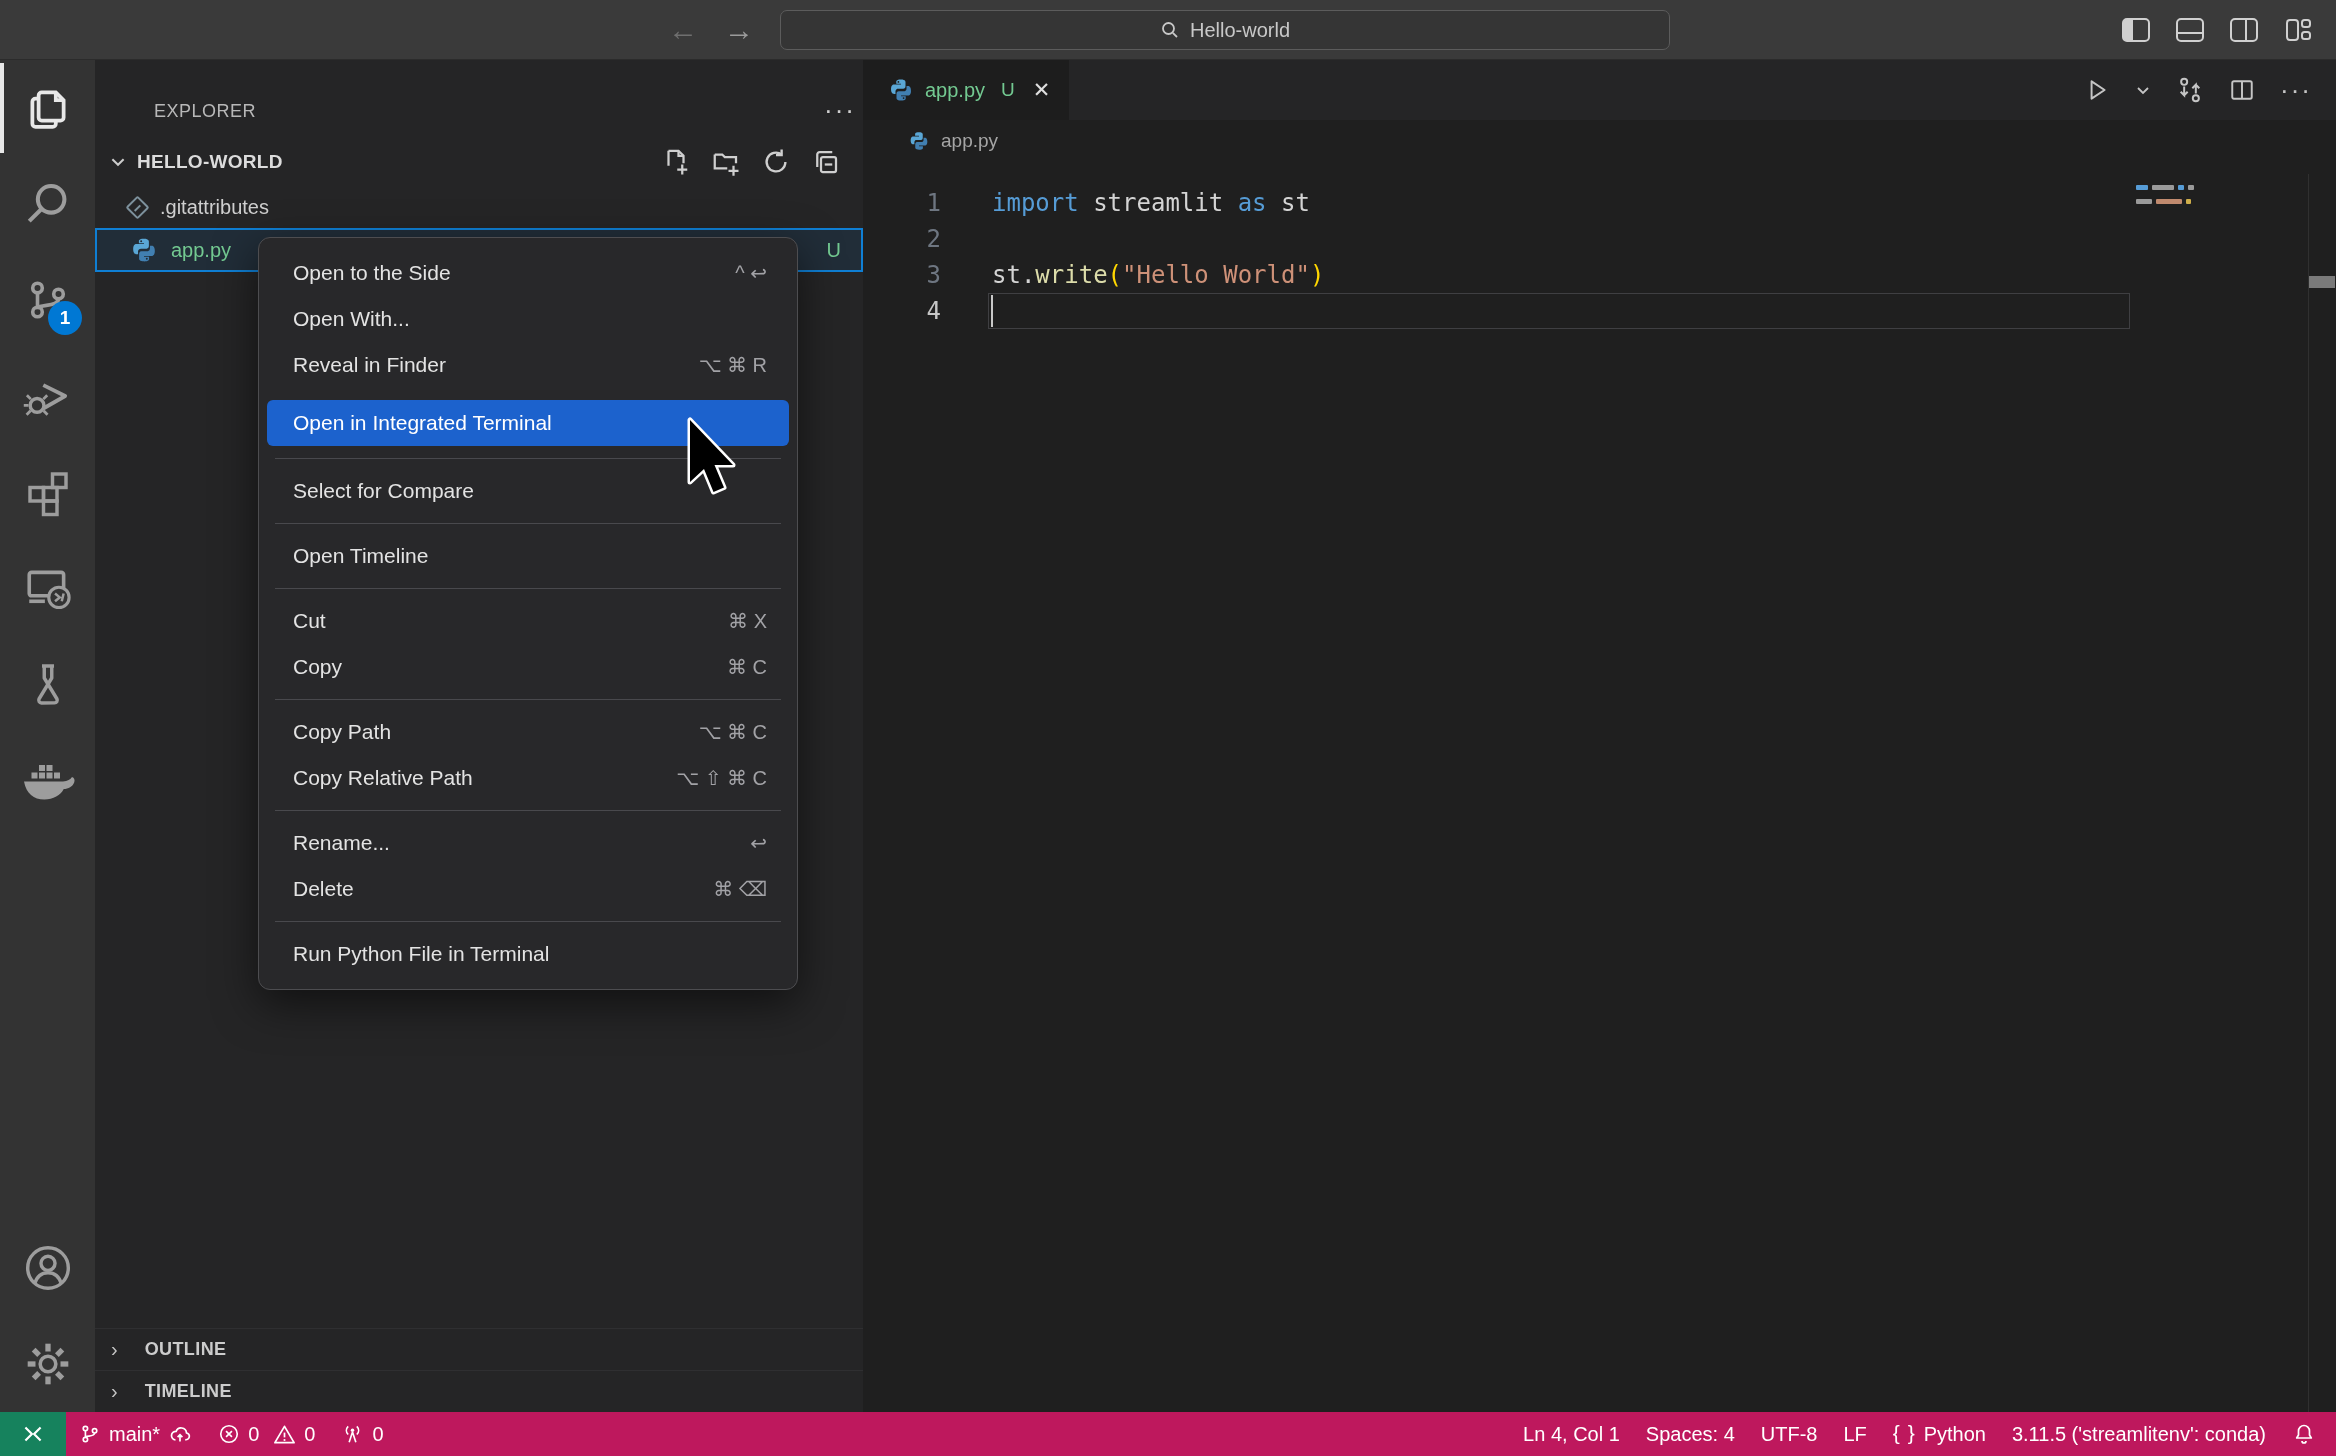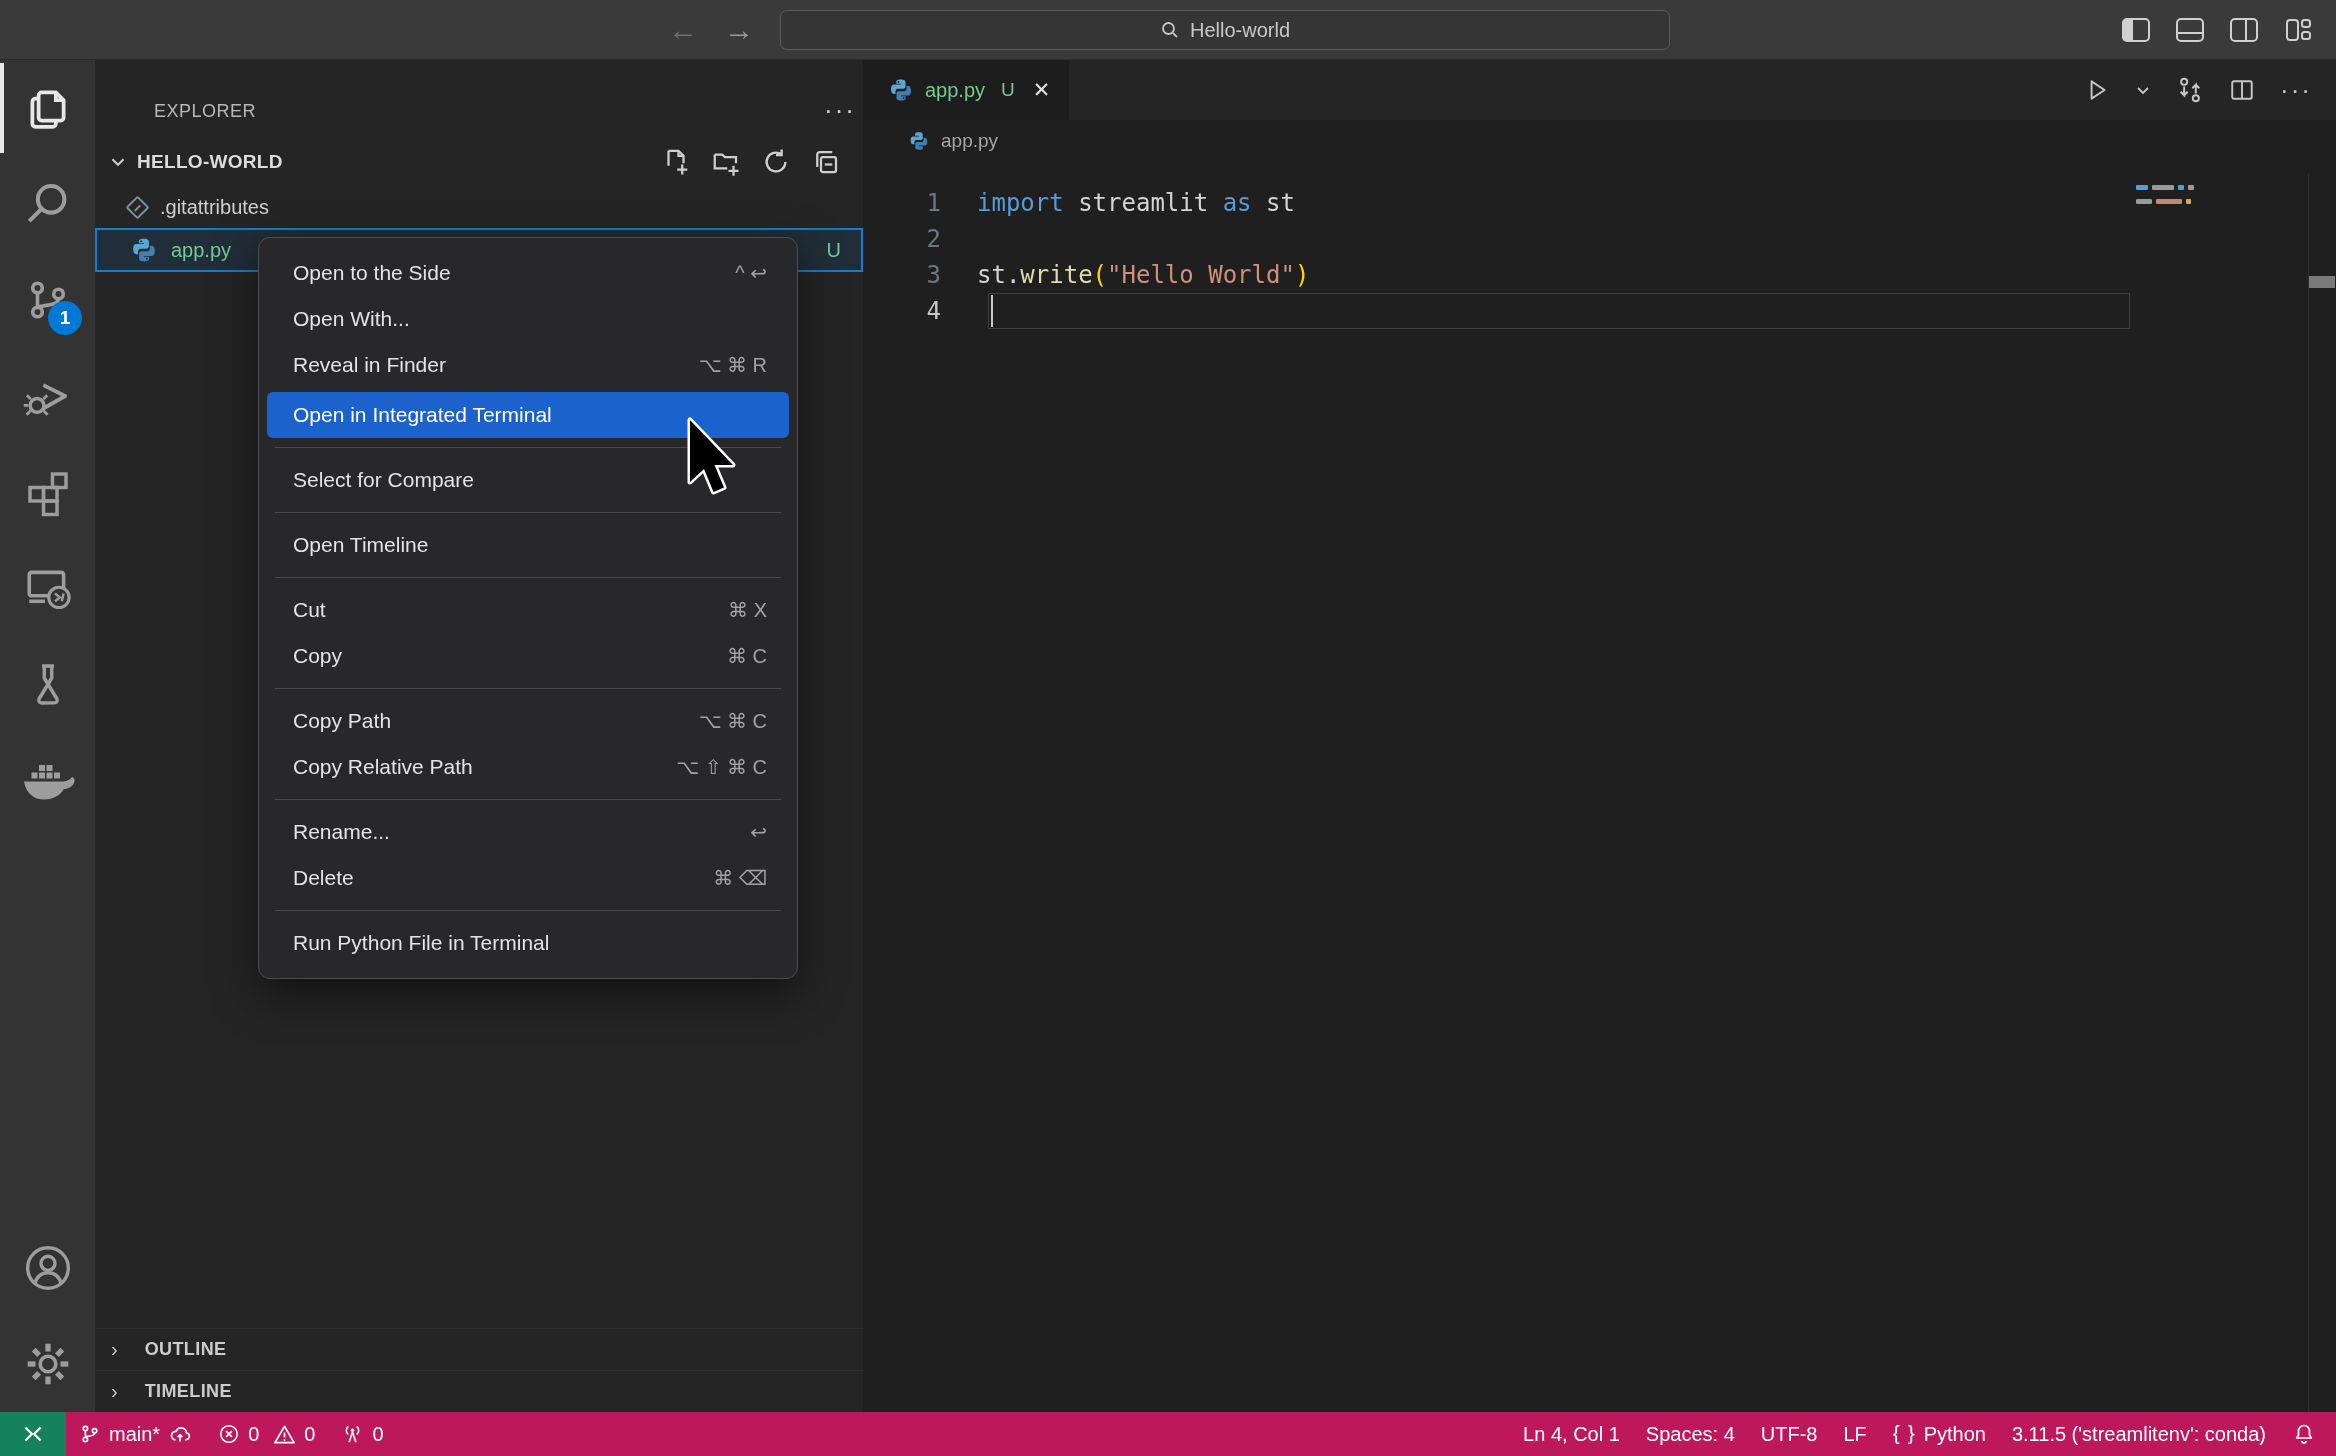--- a/index.html
+++ b/index.html
@@ -61,21 +61,21 @@
   .tab-badge { font-size:19px; color:#73c991; margin-left:4px; }
   .tab-close { color:#e0e0e0; font-size:21px; margin-left:6px; }
   .editor-actions { position:absolute; right:24px; top:0; height:60px; display:flex; align-items:center; gap:25px; color:#c5c5c5; }
   .breadcrumb { position:absolute; left:0; top:60px; width:100%; height:42px; display:flex; align-items:center;
                 padding-left:46px; gap:12px; color:#a5a5a5; font-size:19px; }
   .codearea { position:absolute; left:0; top:102px; width:100%; height:1250px; padding-top:23px;
               font-family:"DejaVu Sans Mono",monospace; font-size:24px; }
   .code-line { height:36px; line-height:36px; display:flex; white-space:pre; }
   .gutter { width:78px; text-align:right; color:#6e7681; flex:none; }
   .code-line.cur .gutter { color:#c6c6c6; }
-  .ltext { margin-left:36px; color:#d4d4d4; }
+  .ltext { margin-left:51px; color:#d4d4d4; }
   .tok-kw { color:#569cd6; } .tok-id { color:#d4d4d4; } .tok-fn { color:#dcdcaa; }
   .tok-br { color:#ffd700; } .tok-str { color:#ce9178; }
   .curline-box { position:absolute; left:125px; top:131px; width:1142px; height:36px;
                  border:1px solid #3f3f42; }
   .cursor-bar { position:absolute; left:128px; top:133px; width:2px; height:32px; background:#c8c8c8; }
   .minimap { position:absolute; left:1273px; top:23px; }
   .mm-row { height:5px; margin-bottom:9px; display:flex; gap:4px; }
   .mm-seg { height:5px; border-radius:1px; }
   .ruler { position:absolute; left:1445px; top:12px; width:27px; height:1238px;
            border-left:1px solid rgba(255,255,255,0.08); }
@@ -89,21 +89,21 @@
   .sb-right { margin-left:auto; display:flex; align-items:center; }
   .pyicon-braces { font-size:21px; letter-spacing:1px; position:relative; top:-1px; }
 
   
   .ctxmenu { position:absolute; left:258px; top:237px; width:540px; background:#28282a;
              border:1px solid #4d4d50; border-radius:12px; padding:12px 0;
              box-shadow:0 14px 44px rgba(0,0,0,.55); z-index:10; }
   .mi { height:46px; line-height:46px; padding:0 30px 0 34px; font-size:21px; color:#e3e3e3;
         display:flex; justify-content:space-between; align-items:center; }
   .mi .sc { color:#a2a2a6; font-size:20px; }
-  .mi.active { margin:4px 8px; padding:0 22px 0 26px; border-radius:6px; background:#1c62cd; color:#ffffff; }
+  .mi.active { margin:12px 8px; padding:0 22px 0 26px; border-radius:6px; background:#1c62cd; color:#ffffff; }
   .msep { height:1px; background:#49494d; margin:9px 16px; }
 
   .mouse-cursor { position:absolute; left:684px; top:416px; z-index:20; }
   svg { overflow:visible; }
 </style>
 </head>
 <body>
 
 <div class="app">
 

